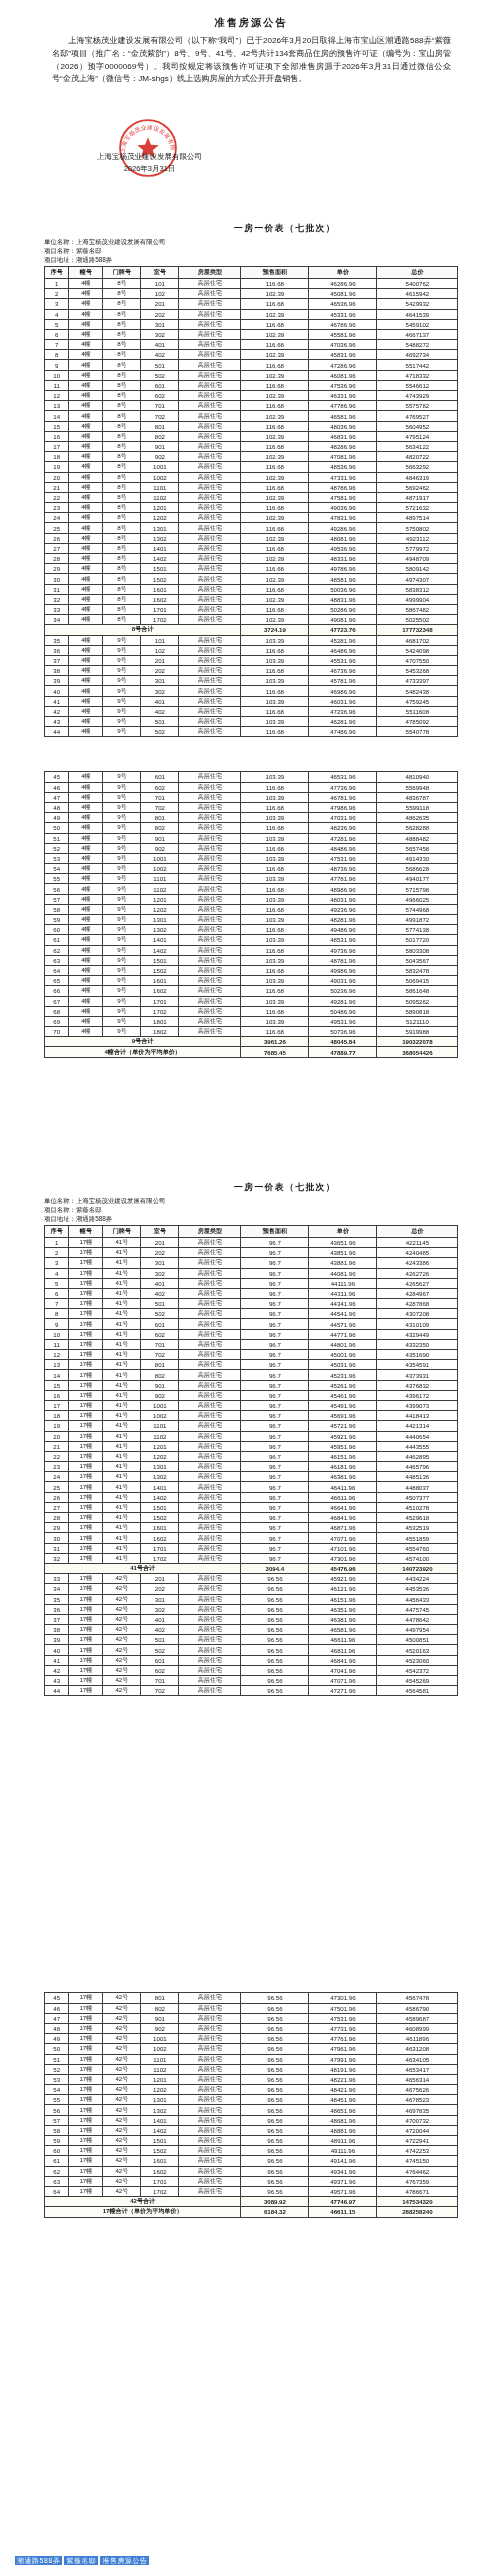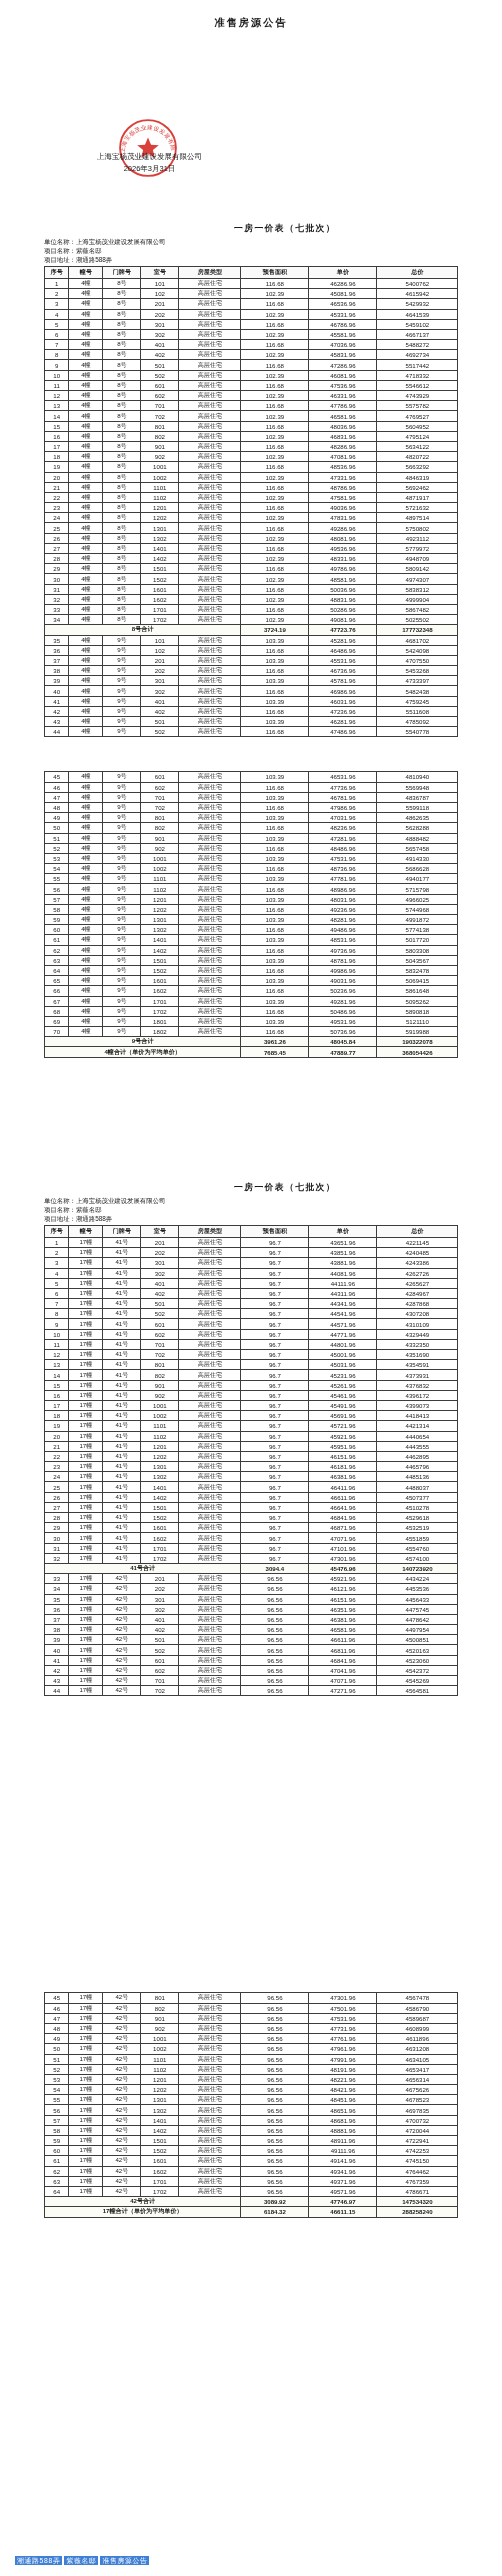--- a/index.html
+++ b/index.html
@@ -29,20 +29,21 @@
   #page-footer{top:2556px;left:15px;font-size:6.8px;letter-spacing:0.7px;}
   #page-footer .hl{background:#3f7fd6;color:#ffffff;padding:0.7px 2px;margin-right:2px;}
   .seal-note{color:#d4261f;}
 </style>
 </head>
 <body>
 
 <div class="abs" id="doc-title">准售房源公告</div>
 
 <div class="abs" id="paras">
+  <p>上海宝杨茂业建设发展有限公司（以下称“我司”）已于2026年3月20日取得上海市宝山区潮通路588弄“紫薇名邸”项目（推广名：“金茂紫韵”）8号、9号、41号、42号共计134套商品住房的预售许可证（编号为：宝山房管（2026）预字0000069号）。我司按规定将该预售许可证项下全部准售房源于2026年3月31日通过微信公众号“金茂上海”（微信号：JM-shgs）线上选购房屋的方式公开开盘销售。</p>
 </div>
 
 <svg class="abs" id="seal" viewBox="0 0 100 100">
   <circle cx="50" cy="50" r="45" fill="none" stroke="#d4261f" stroke-width="3"></circle>
   <polygon points="50,33 54.9,44.6 67.4,45.4 57.9,53.4 60.9,65.6 50,59 39.1,65.6 42.1,53.4 32.6,45.4 45.1,44.6" fill="#d4261f"></polygon>
   <defs>
     <path id="sealArc" d="M 12 58 A 38 38 0 0 1 88 58"></path>
   </defs>
   <text class="seal-note" font-size="9.2" fill="#d4261f" letter-spacing="0.5">
     <textPath href="#sealArc" startOffset="0" id="seal-arc-text">上海宝杨茂业建设发展有限公司</textPath>

